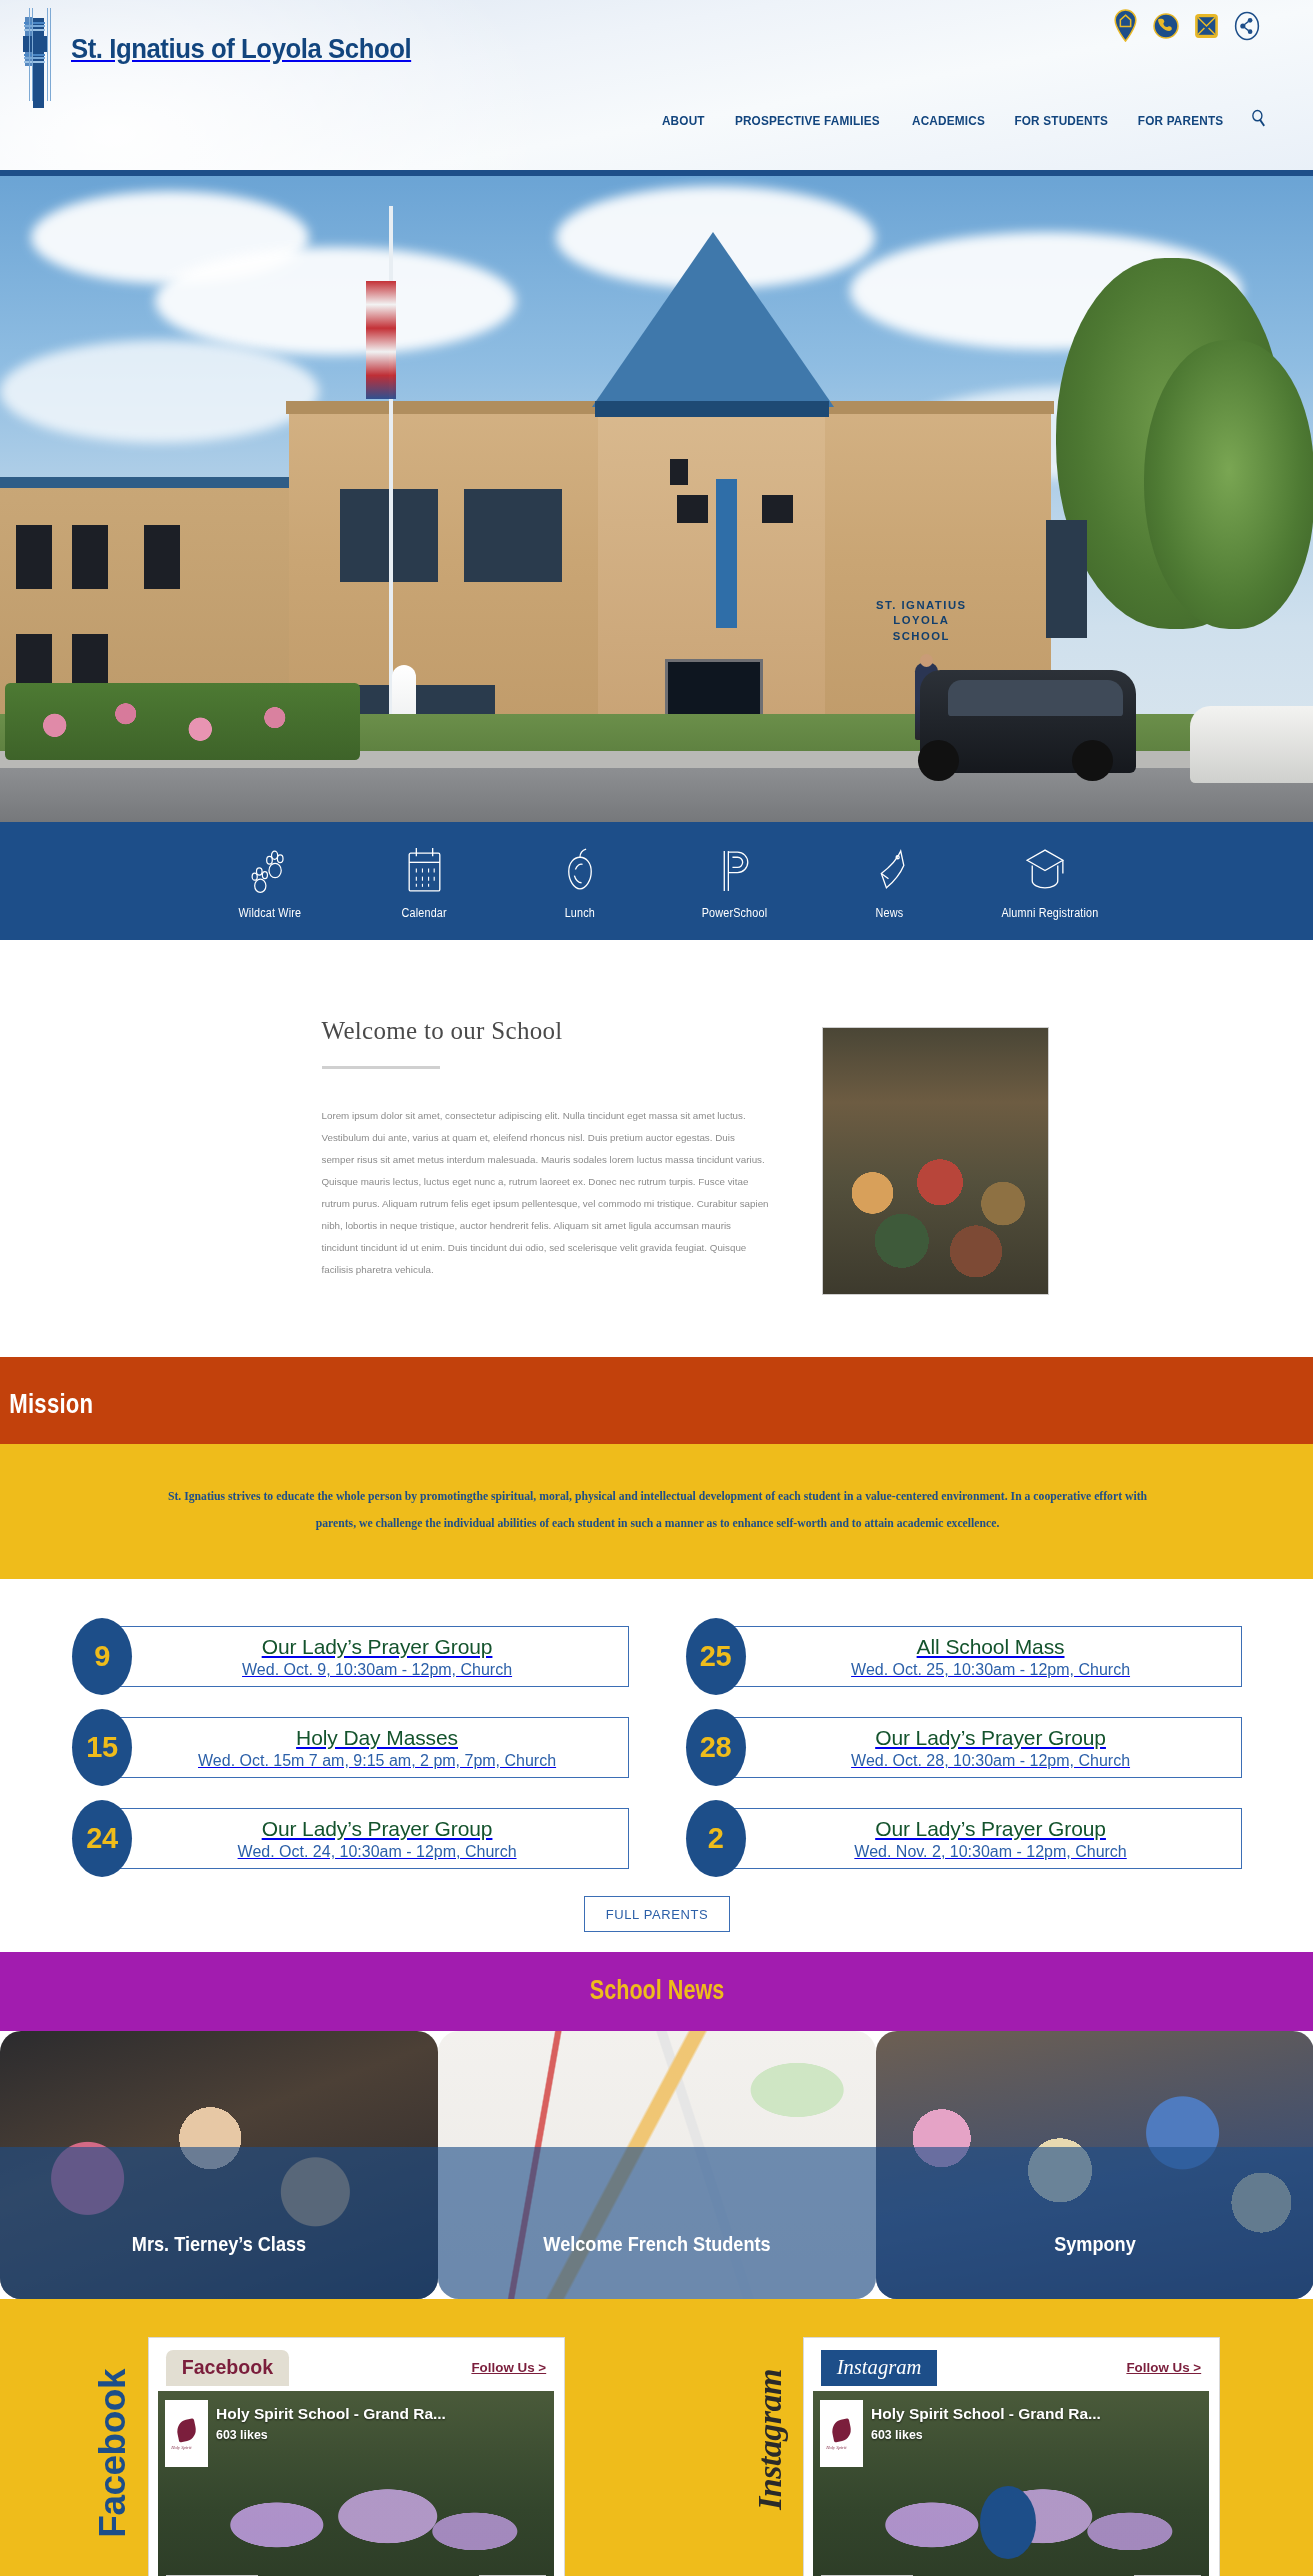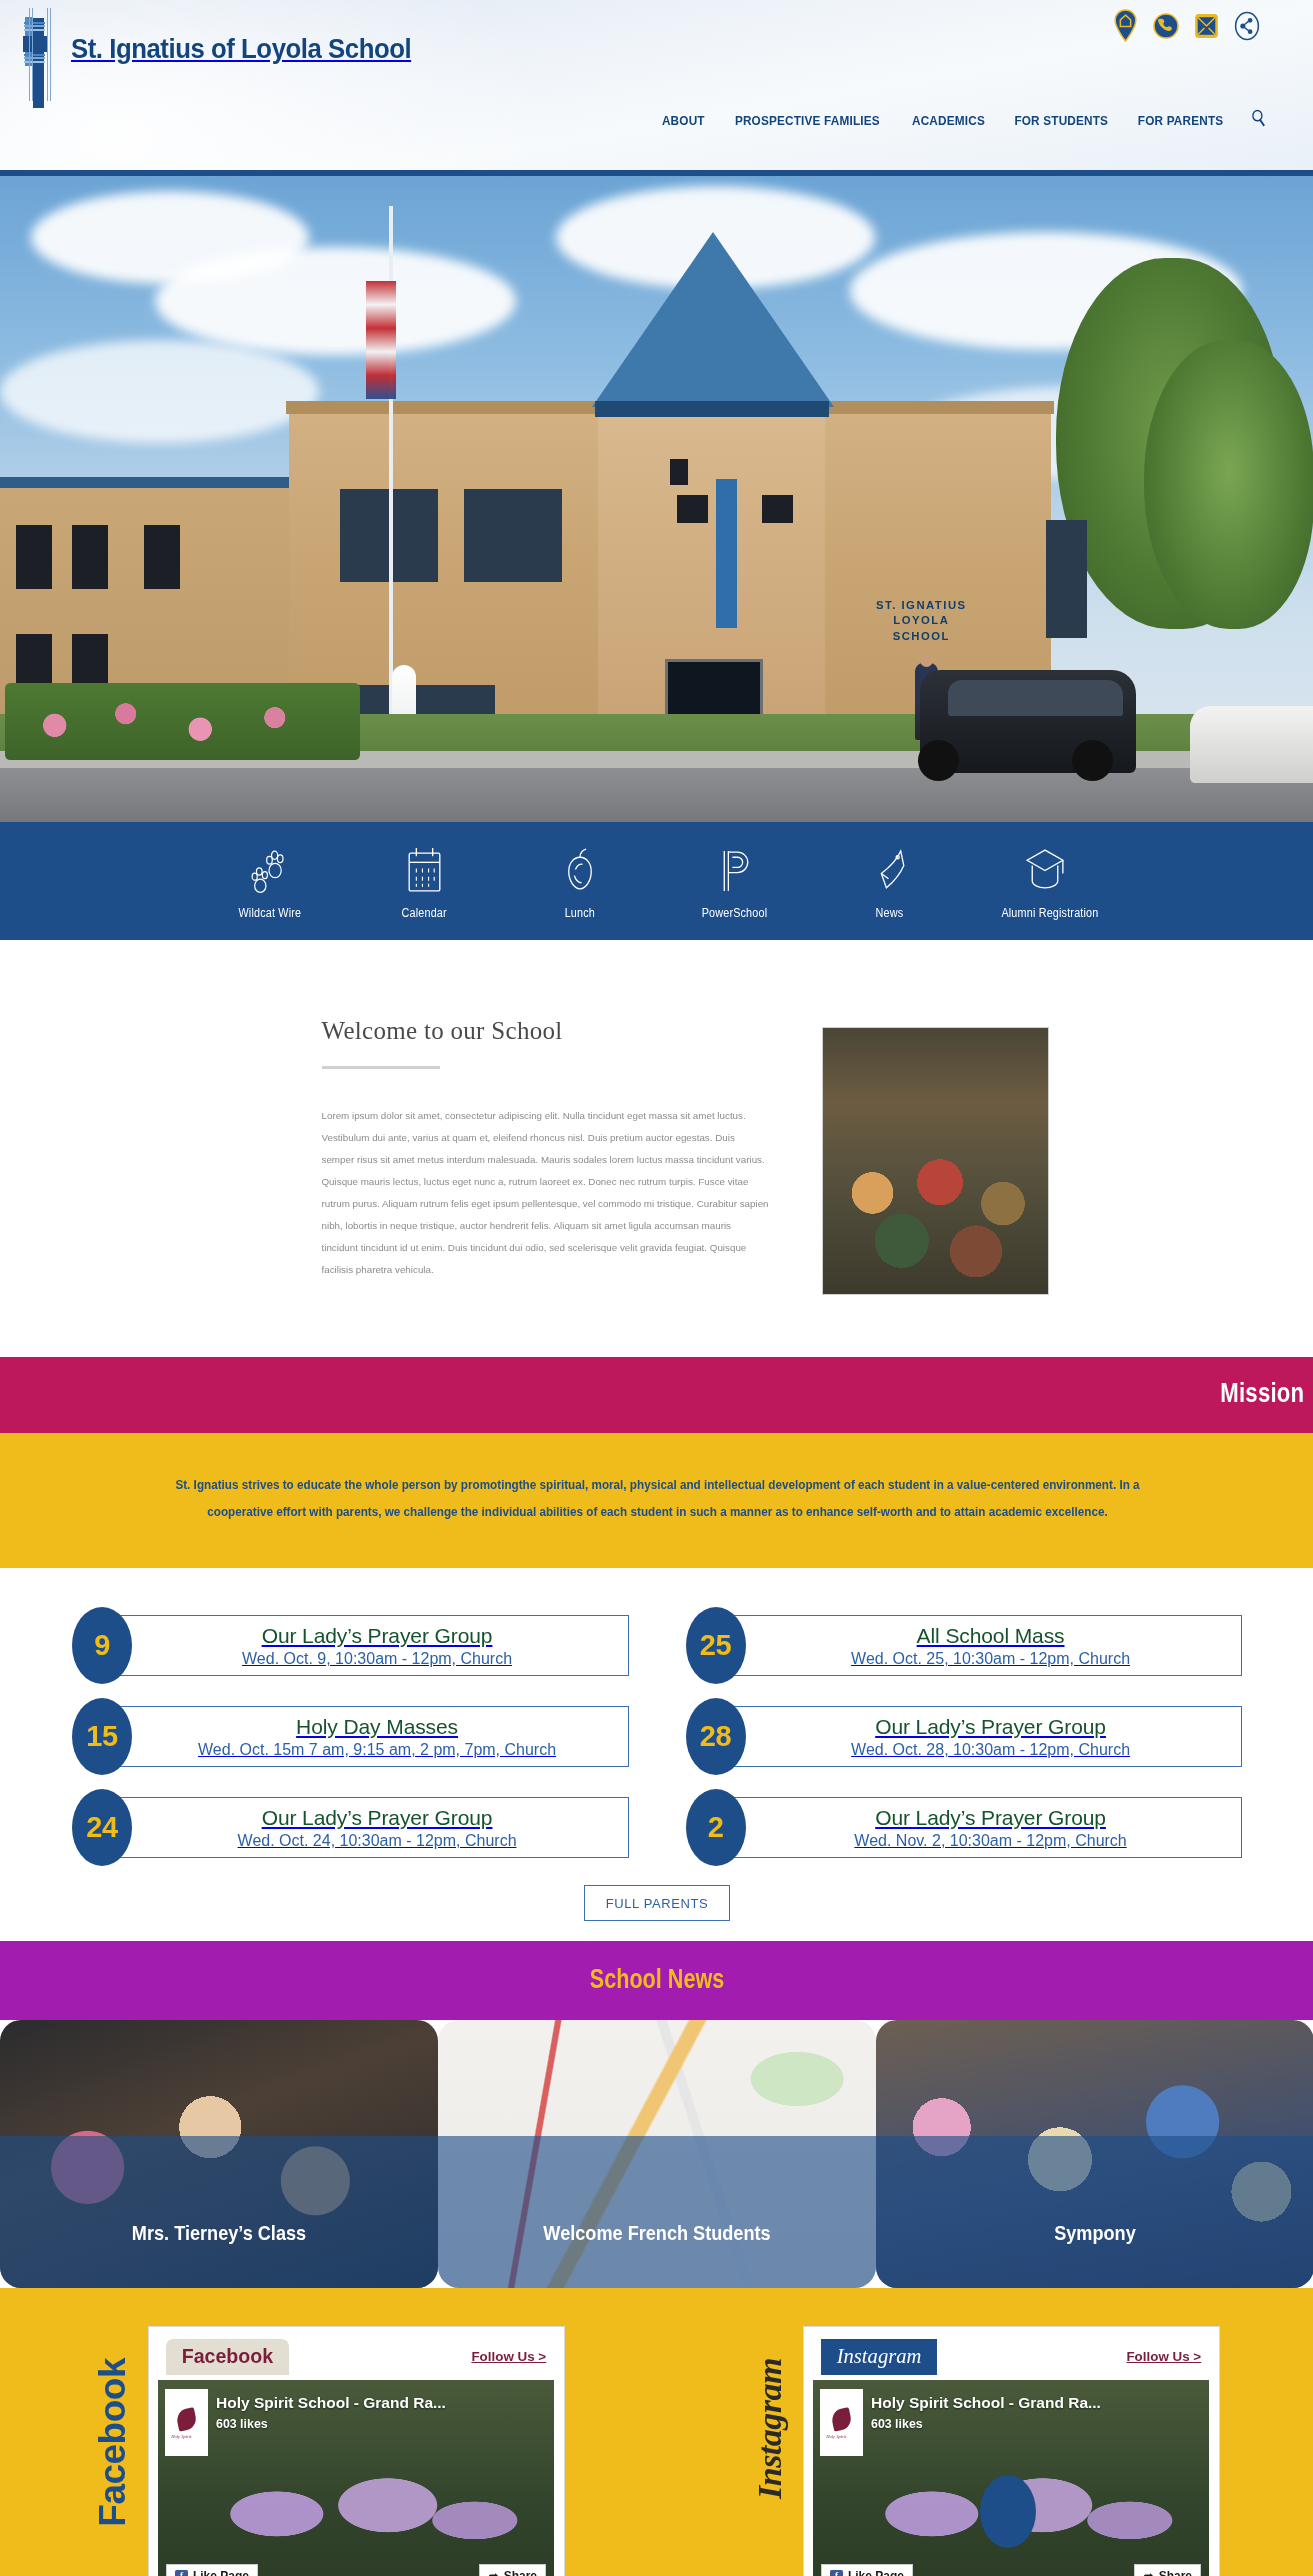--- a/index.html
+++ b/index.html
@@ -122,26 +122,26 @@
       radial-gradient(circle at 22% 62%, #d8a05a 0 20.6px, transparent 21px),
       radial-gradient(circle at 52% 58%, #b8453a 0 23px, transparent 23px),
       radial-gradient(circle at 80% 66%, #8e7143 0 21.6px, transparent 22px),
       radial-gradient(circle at 35% 80%, #3e5a3a 0 27px, transparent 27px),
       radial-gradient(circle at 68% 84%, #7d4a35 0 26px, transparent 26px),
       linear-gradient(180deg,#4a4636 0%, #6d5c42 28%, #54503c 58%, #3d3a2d 100%);
     border:0.5px solid #cfcfcf;
   }
 
   
-  .mission-band { background:#be185d; padding:21px 0 24px; text-align:right; }
+  .mission-band { background:#c2410c; padding:32px 0 24px; text-align:left; }
   .mission-band h2 {
     color:#fff; font-size:27px; font-weight:bold; letter-spacing:0.3px;
     transform:scaleX(.82); display:inline-block;
   }
-  .mission-body { background:#efbc1b; padding:38px 0 43px; }
+  .mission-body { background:#efbc1b; padding:38px 0 43px;font-family:Liberation Serif, serif; }
   .mission-body p {
     width:1123px; margin:0 auto; text-align:center;
     color:#1d4e89; font-size:13px; font-weight:bold; line-height:2.1;
     transform:scaleX(.9);
   }
 
   
   .events { background:#fff; padding:47px 0 20.6px; }
   .events-grid { width:1170px; margin:0 auto; display:grid; grid-template-columns:1fr 1fr; column-gap:57px; row-gap:30px; }
   .event { position:relative; display:flex; align-items:center; height:61px; }

